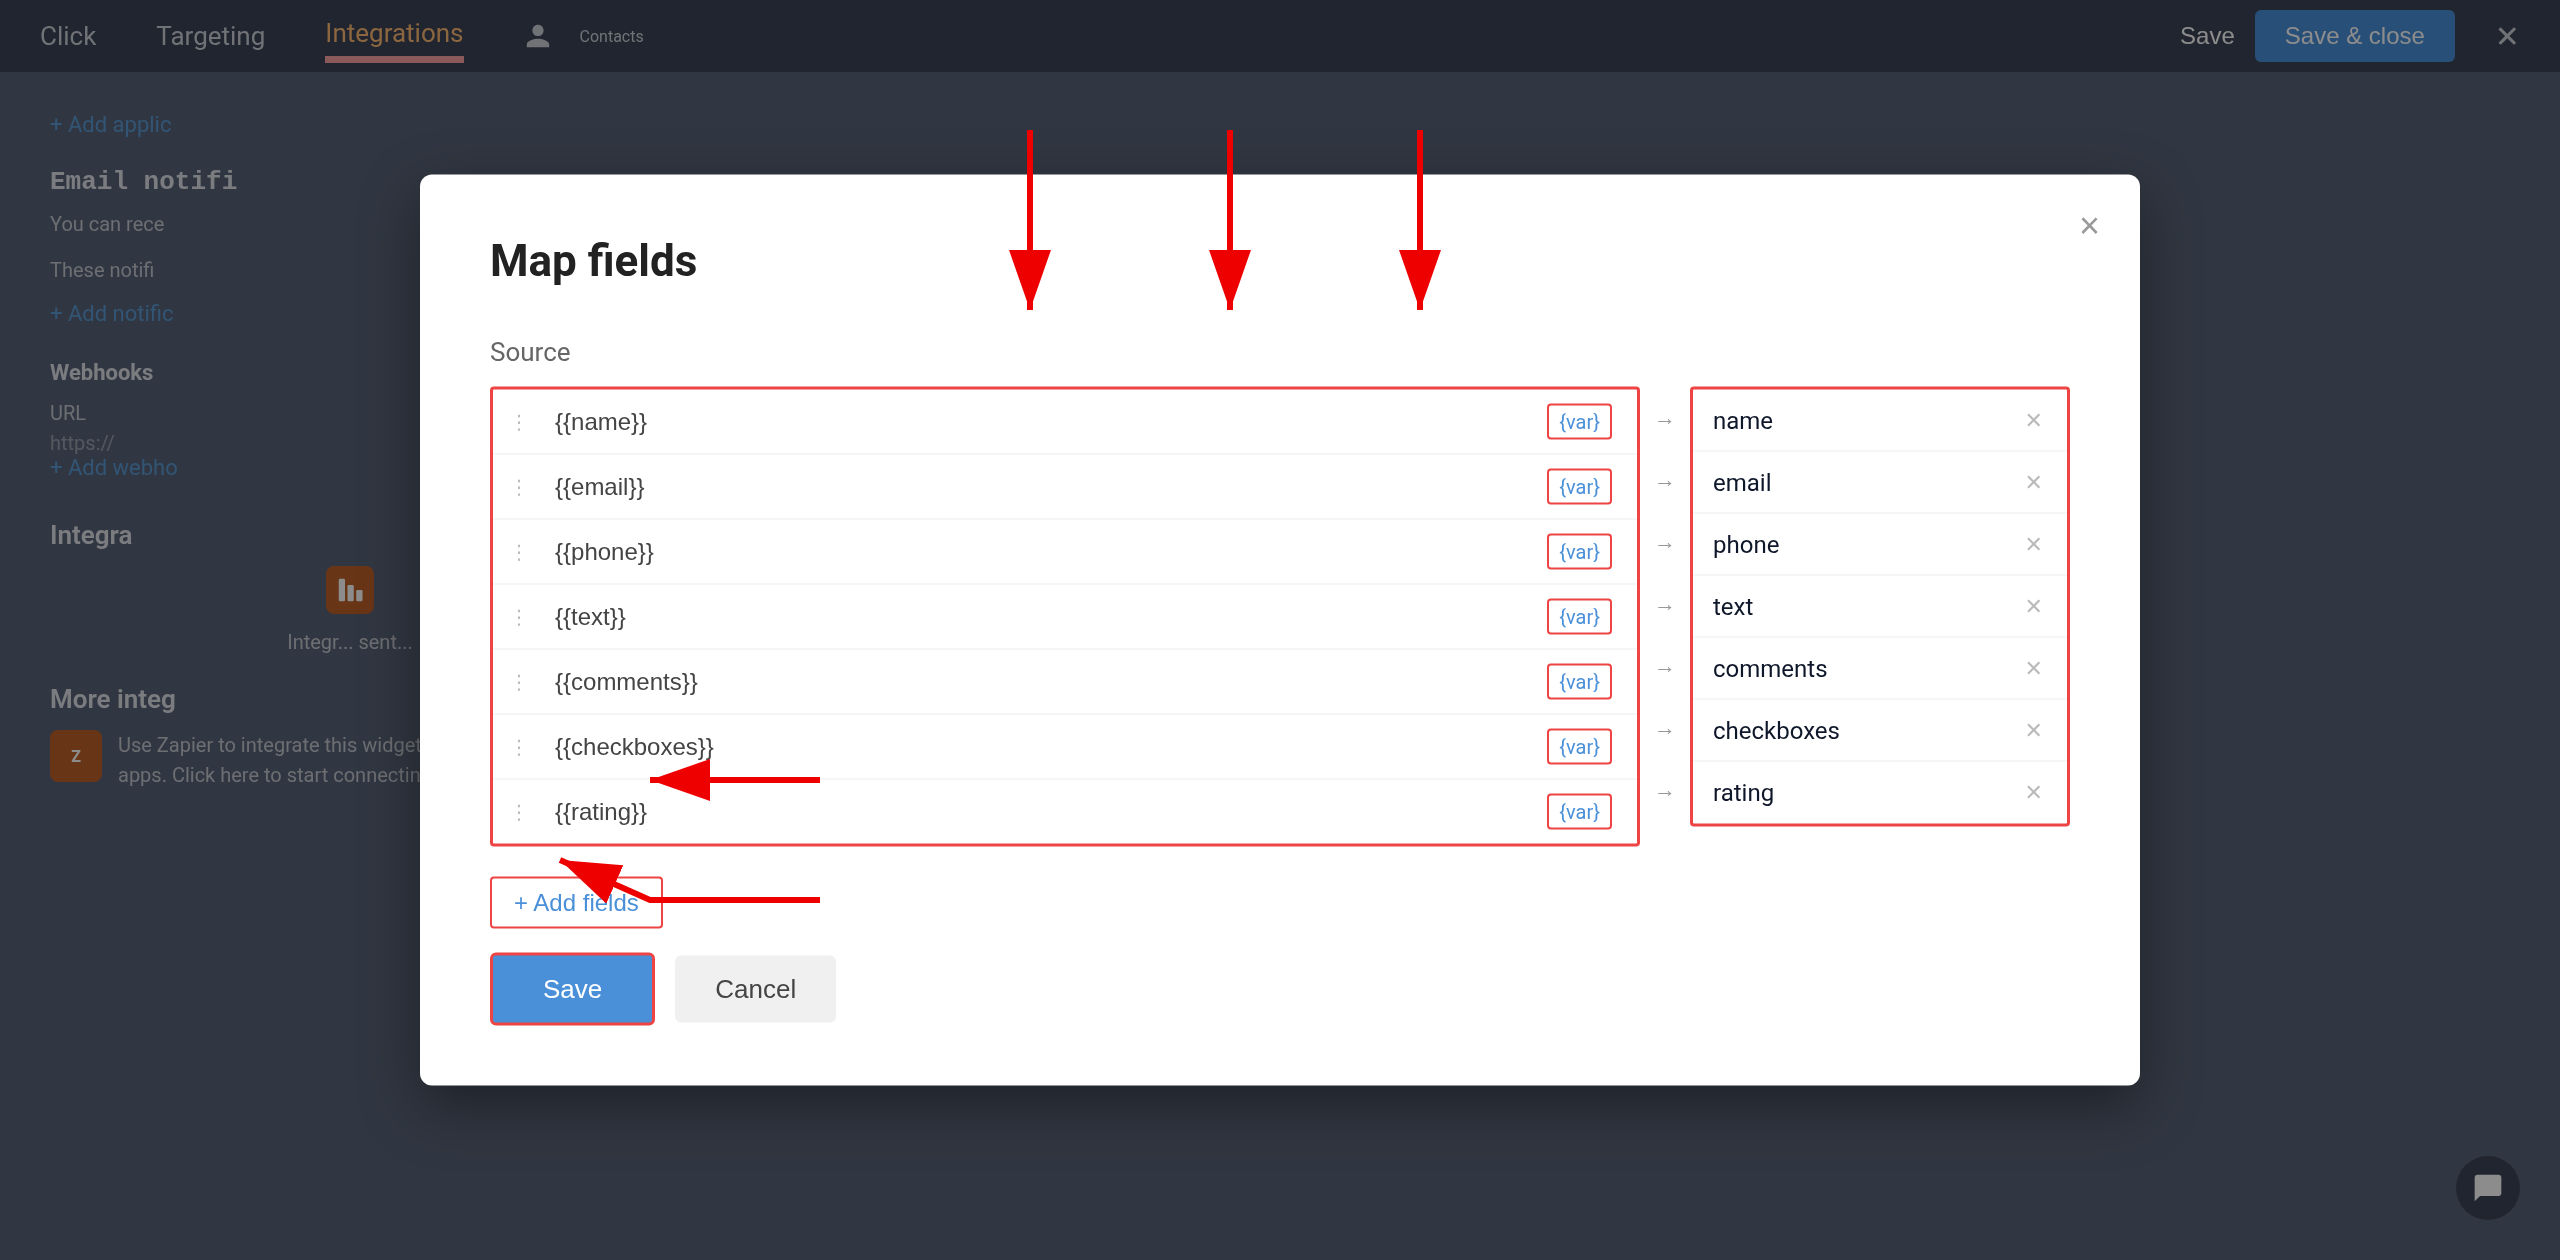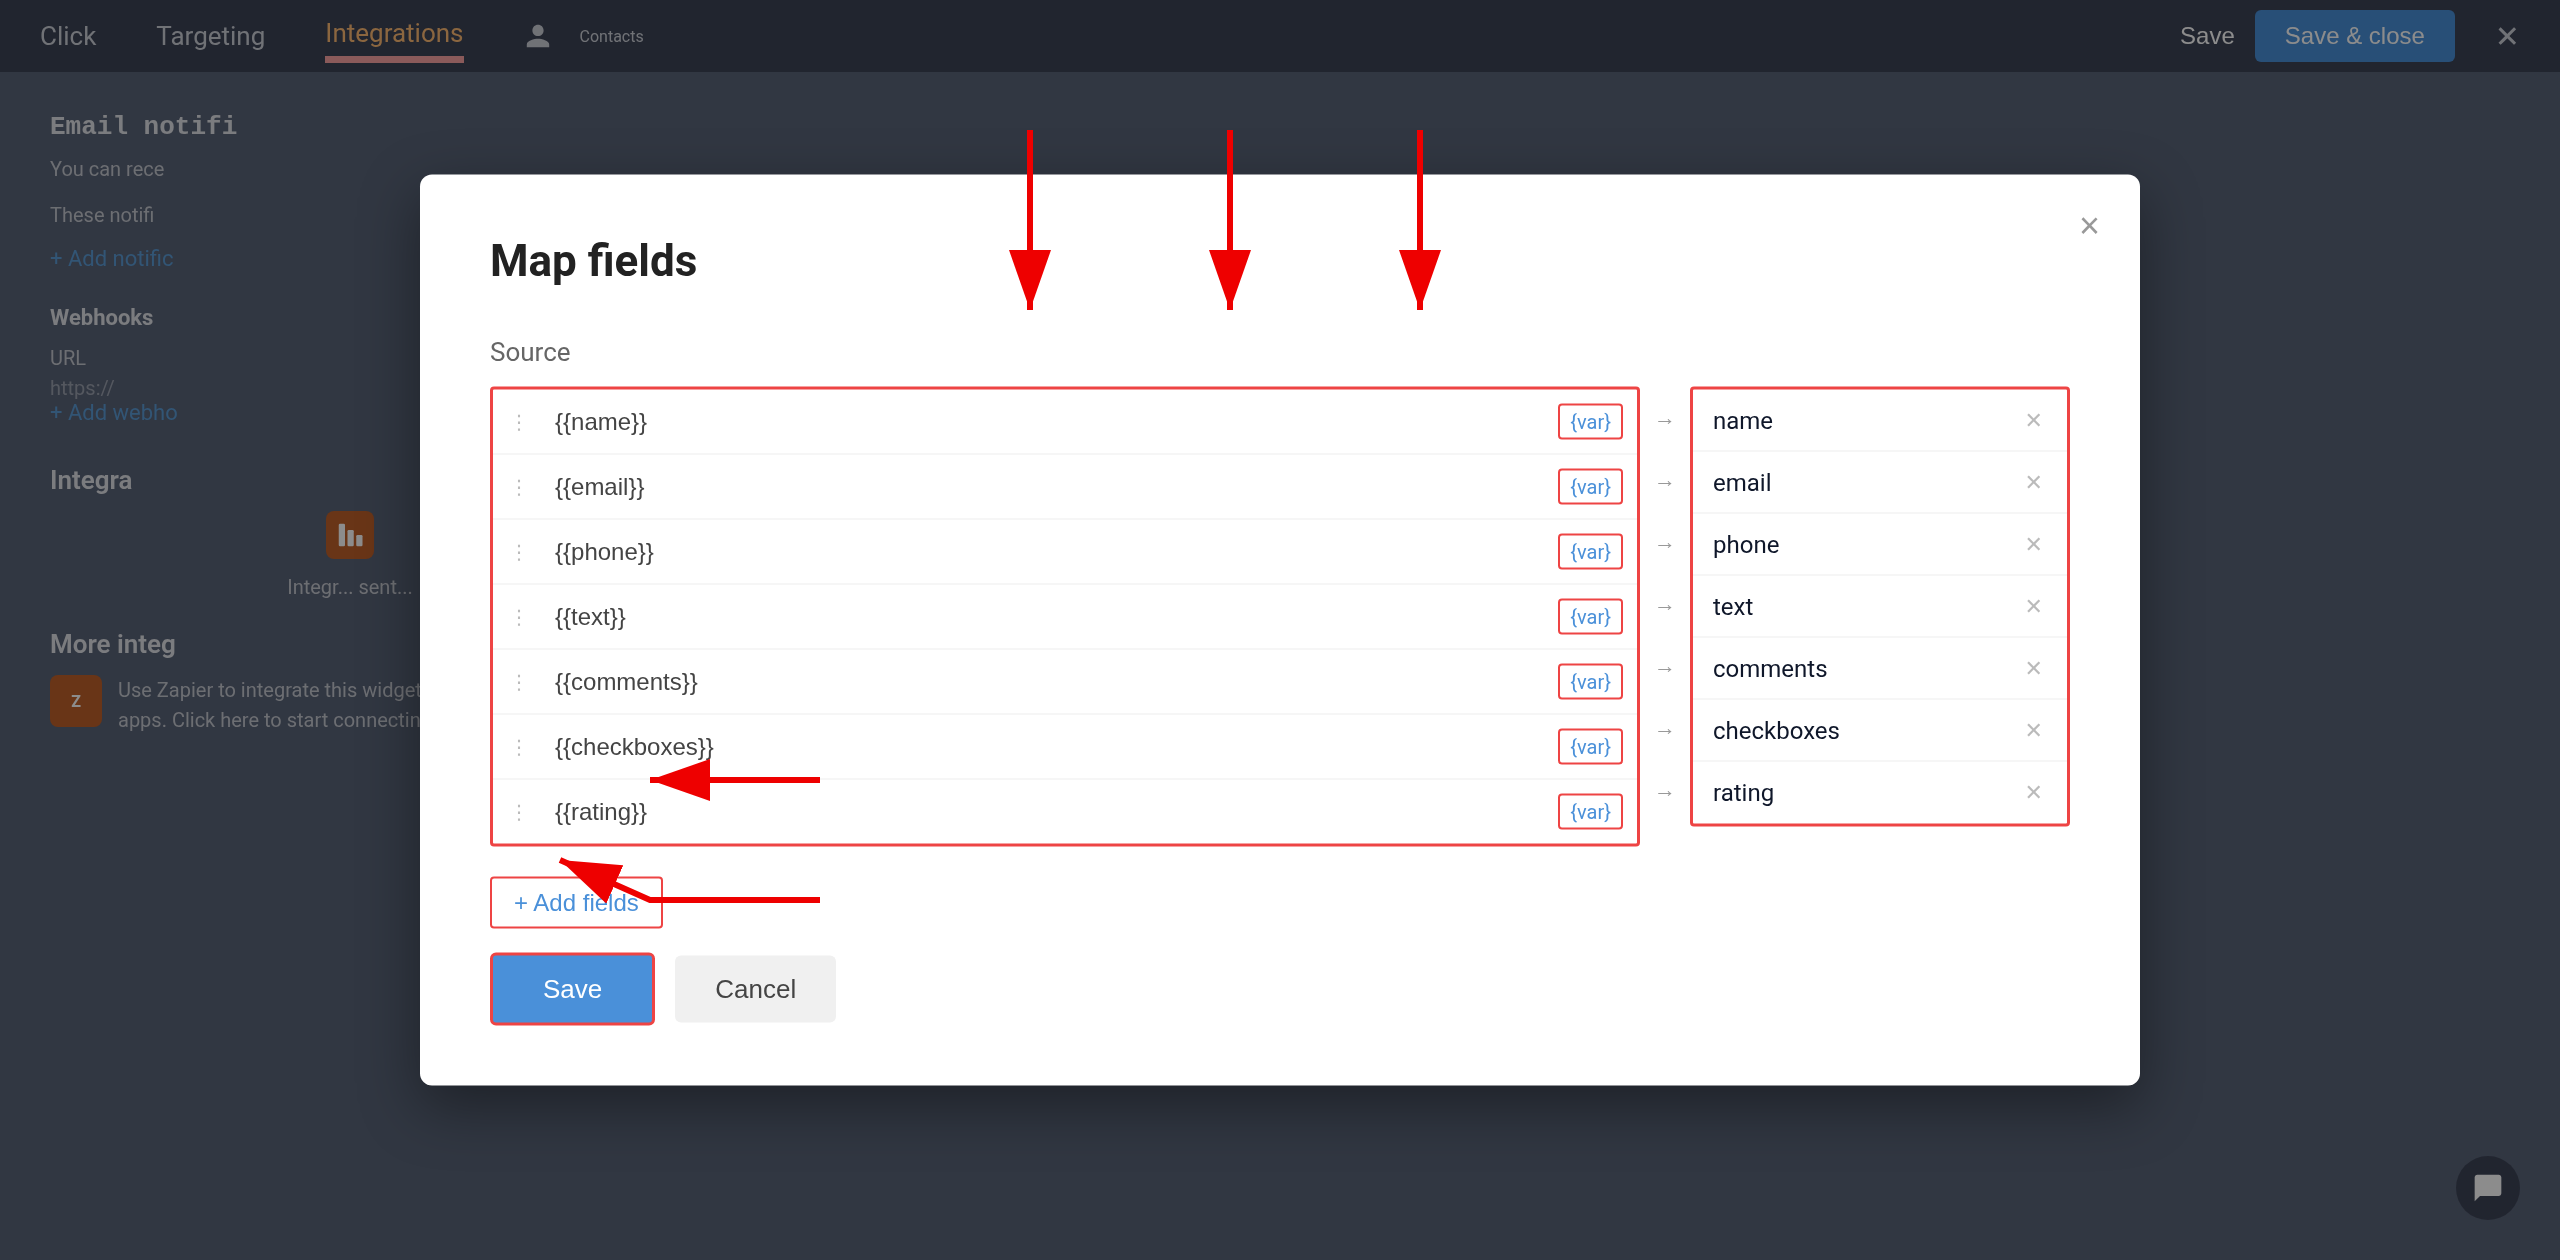--- a/index.html
+++ b/index.html
@@ -265,21 +265,21 @@
       background: transparent;
     }
 
     .var-badge {
       background: transparent;
       color: #4a90d9;
       border: 2px solid #e44;
       border-radius: 4px;
       font-size: 20px;
       padding: 4px 10px;
-      margin: 10px 14px;
+      margin: 10px 25px;
       cursor: pointer;
       white-space: nowrap;
     }
 
     .arrow-col {
       display: flex;
       flex-direction: column;
       align-items: center;
       justify-content: flex-start;
       padding: 0 14px;
@@ -398,20 +398,21 @@
     <span>Contacts</span>
   </span>
   <div class="top-nav-right">
     <button class="btn-save-plain">Save</button>
     <button class="btn-save-close">Save &amp; close</button>
     <span class="top-nav-x">✕</span>
   </div>
 </div>
 
 <div class="bg-content">
+  <span class="add-link">+ Add applic</span>
   <div class="section-title">Email notifi</div>
   <div class="section-desc">You can rece</div>
   <div class="section-desc">These notifi</div>
   <span class="add-link">+ Add notific</span>
   <div class="webhooks-title">Webhooks</div>
   <div class="url-label">URL</div>
   <div class="url-value">https://</div>
   <span class="add-link">+ Add webho</span>
   <div class="integra-title">Integra</div>
   <div class="integration-row">

